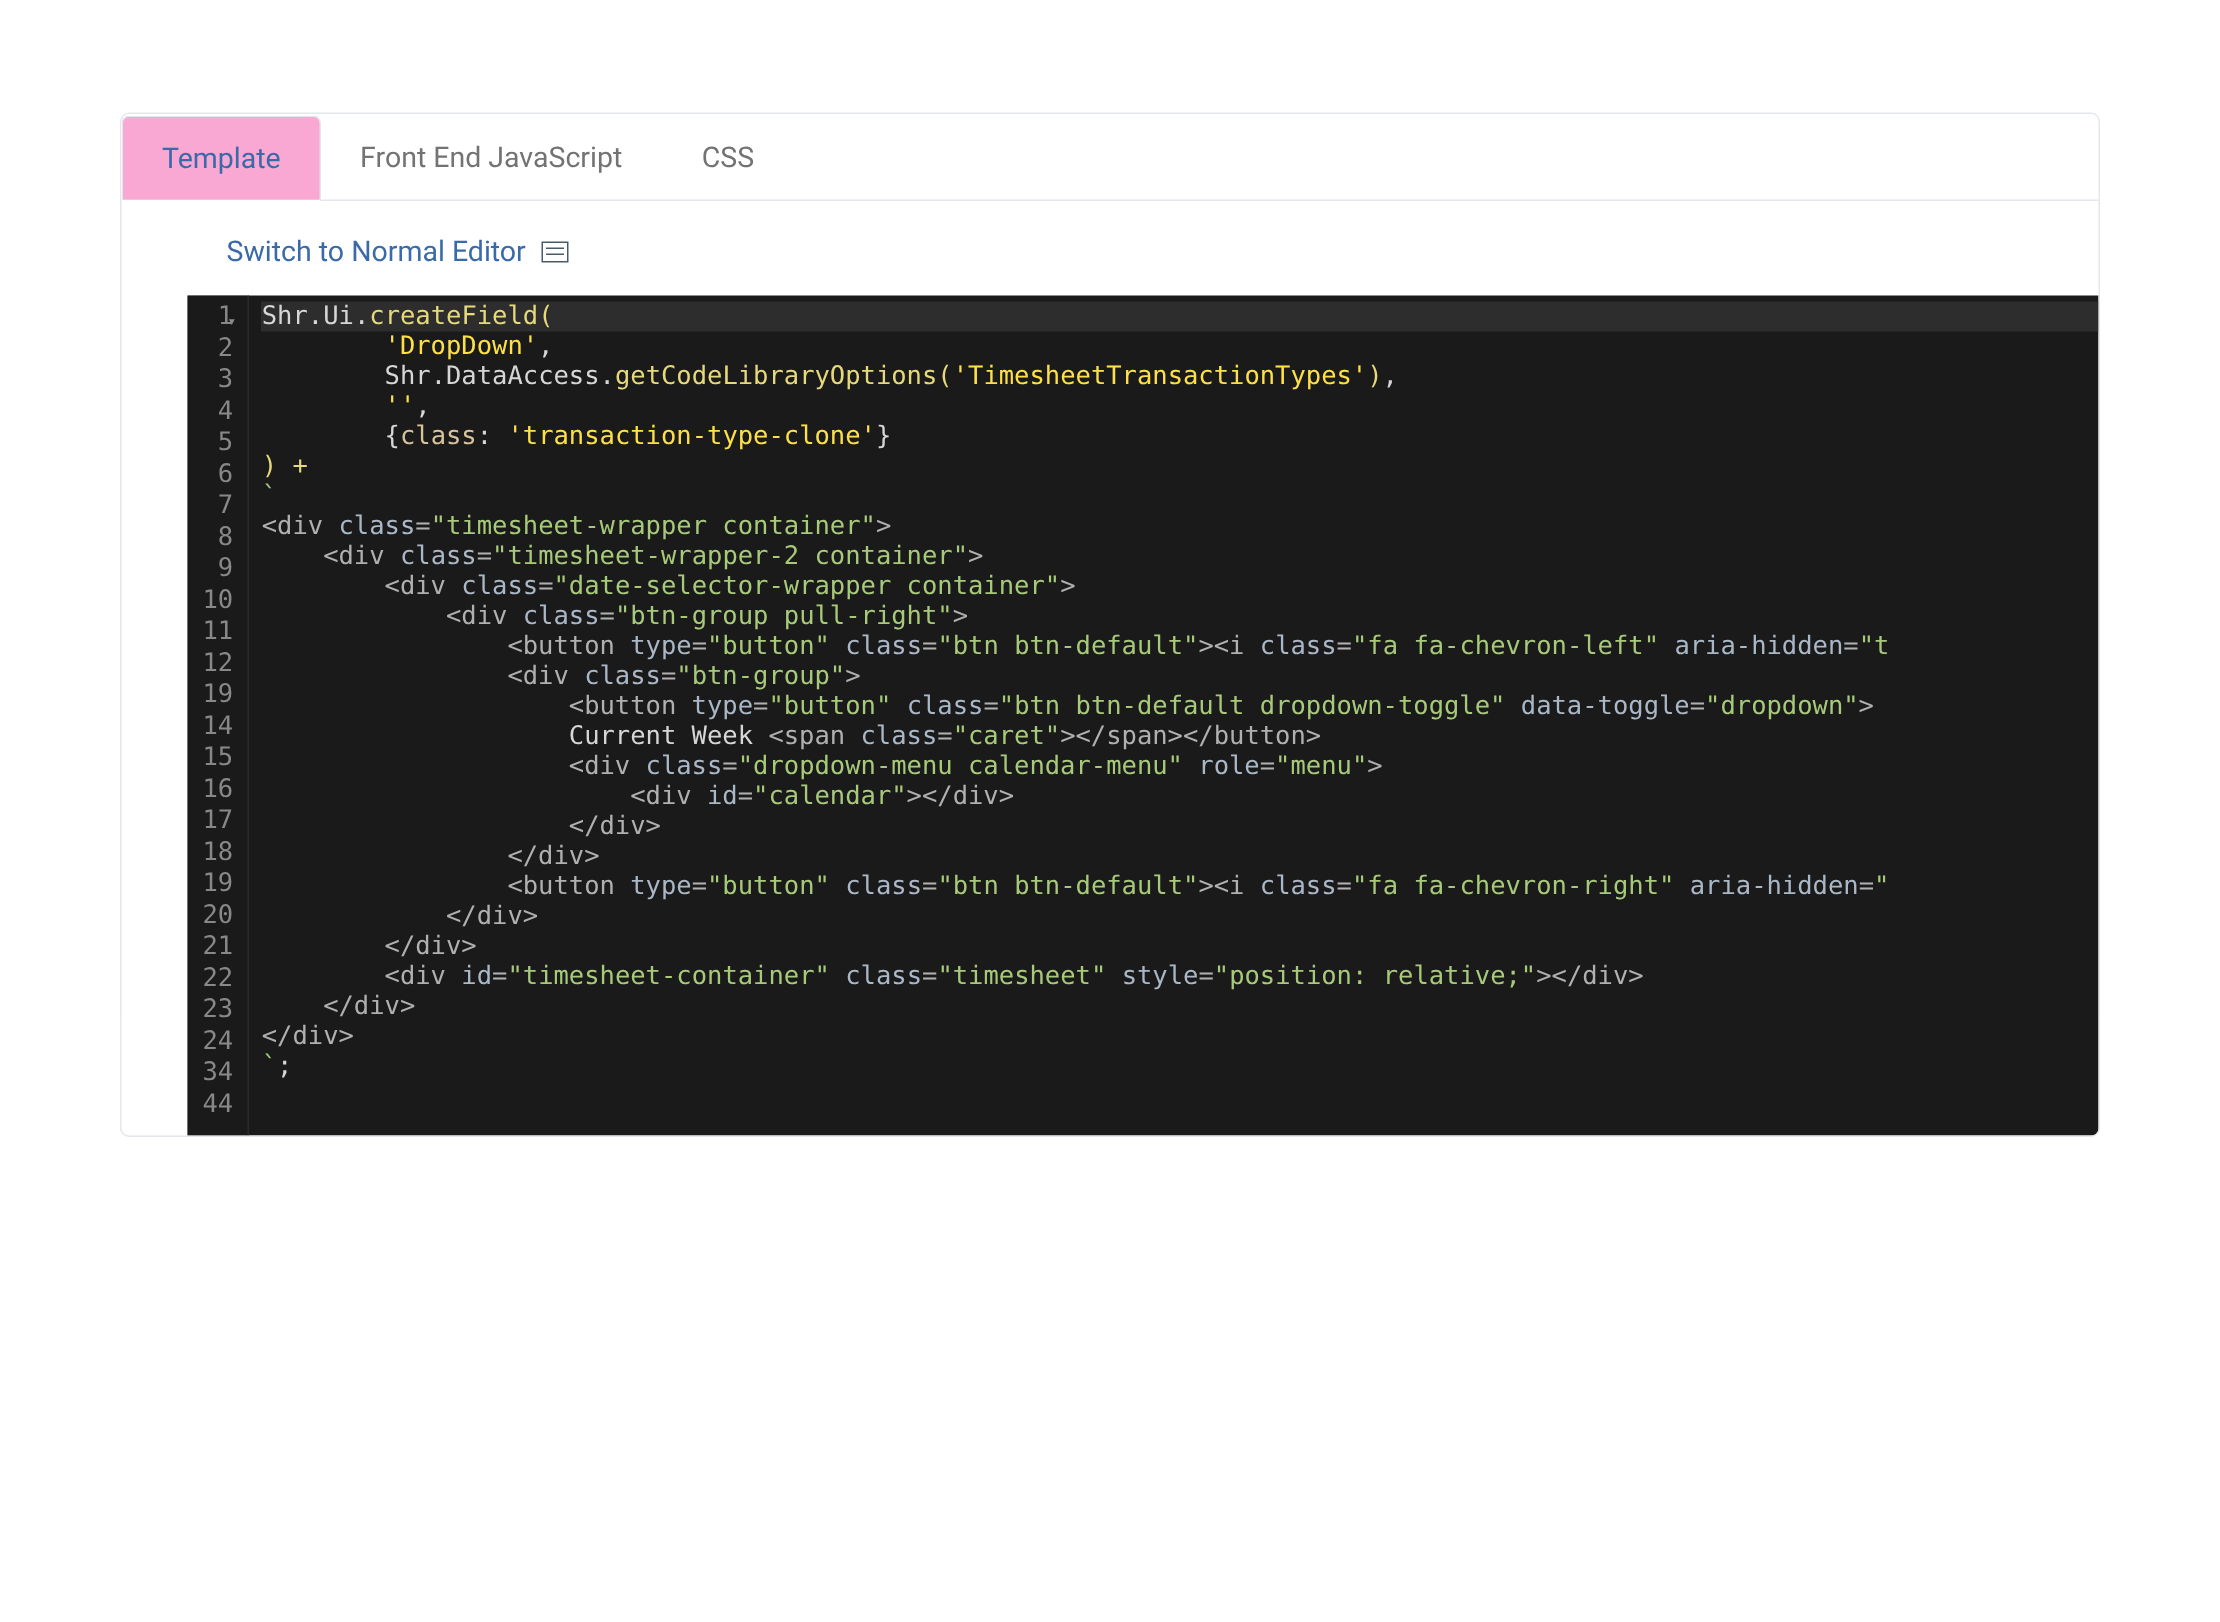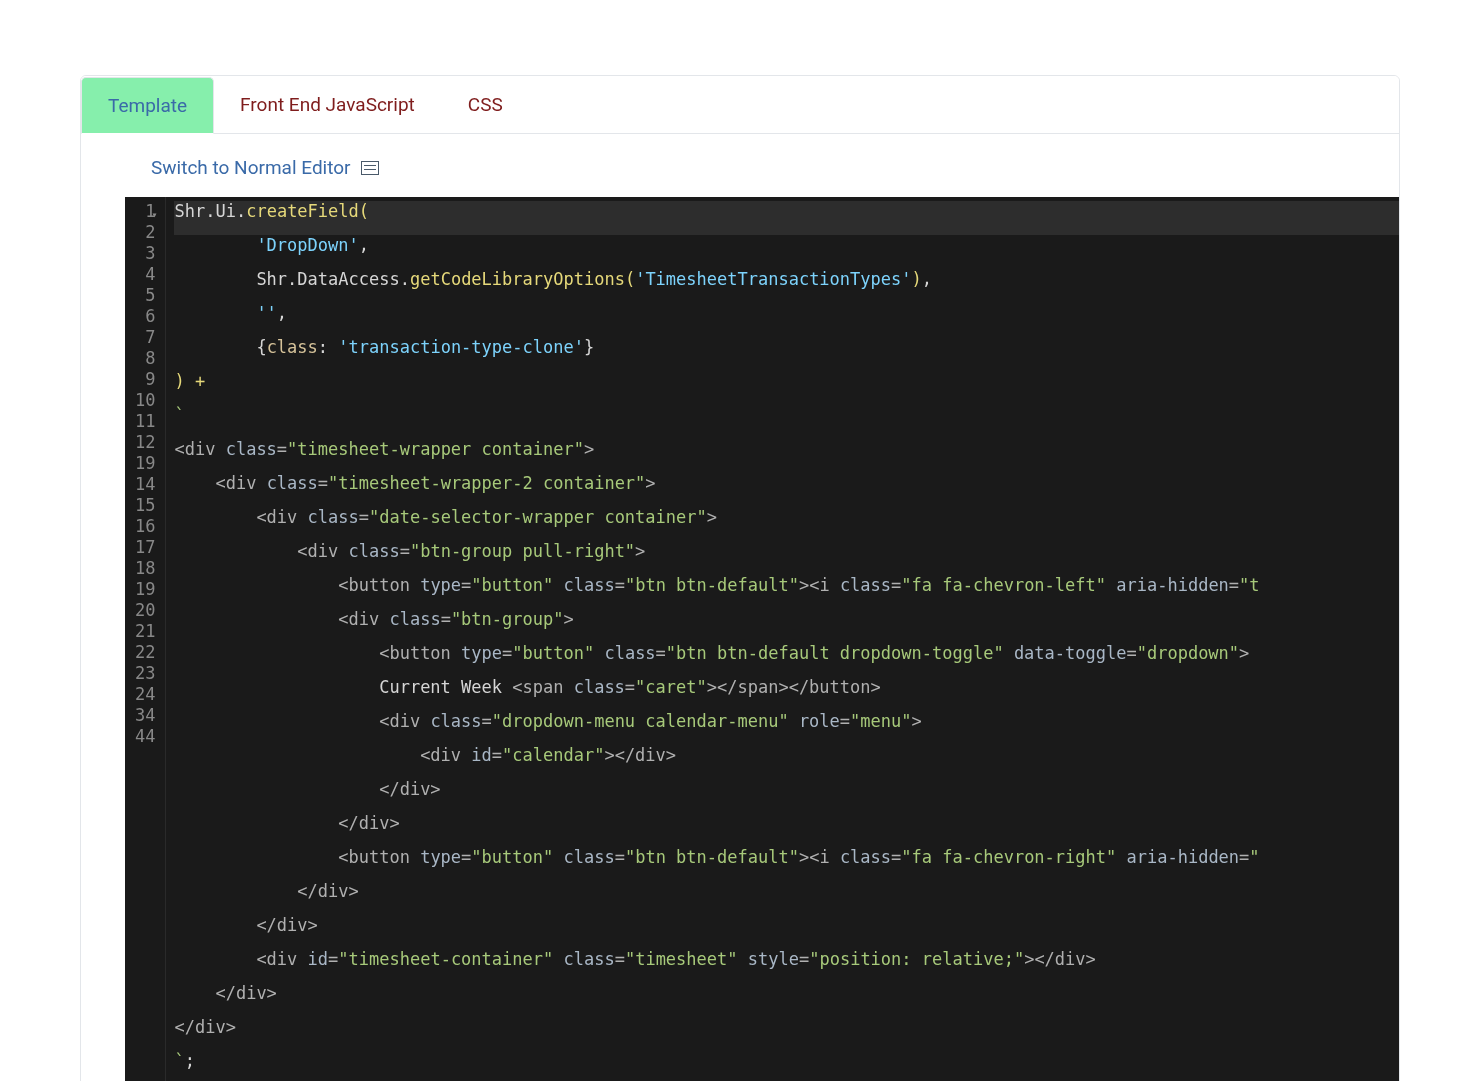--- a/index.html
+++ b/index.html
@@ -16,28 +16,28 @@
   }
   .tabs {
     display: flex;
     border-bottom: 1px solid #e3e6ea;
     background: #fff;
     padding-left: 0;
   }
   .tab {
     padding: 16px 26px;
     font-size: 19px;
-    color: #7f1d1d;
+    color: #737373;
     cursor: pointer;
     border-right: 1px solid transparent;
     position: relative;
     top: 1px;
   }
   .tab.active {
-    background: #86efac;
+    background: #f9a8d4;
     border: 1px solid #e3e6ea;
     border-bottom: 1px solid #fff;
     border-top-left-radius: 5px;
     border-top-right-radius: 5px;
     color: #3a6aa8;
   }
   .panel-body {
     padding: 22px 0 0 0;
     margin-left: 44px;
   }
@@ -114,30 +114,30 @@
     top: 3px;
   }
   .code {
     padding: 4px 0 10px 8px;
     white-space: pre;
     color: #d6d6d6;
     flex: 1 1 auto;
     min-width: 0;
   }
   .code .line {
-    height: 34px;
+    height: 20px;
     padding-left: 0;
     position: relative;
   }
   .code .line.hl {
     background: #2d2d2d;
   }
   .t-id   { color: #d6d6d6; }
   .t-fn   { color: #e6d97a; }
-  .t-str  { color: #7dd3fc; }
+  .t-str  { color: #fde047; }
   .t-punc { color: #d6d6d6; }
   .t-paren{ color: #e6d97a; }
   .t-key  { color: #d6c39a; }
   .t-tag  { color: #b0b0b0; }
   .t-attr { color: #a9b7c6; }
   .t-val  { color: #a7c97a; }
   .t-op   { color: #e6d97a; }
   .t-tick { color: #a7c97a; }
 
   .gutter, .code { font-variant-ligatures: none; }

